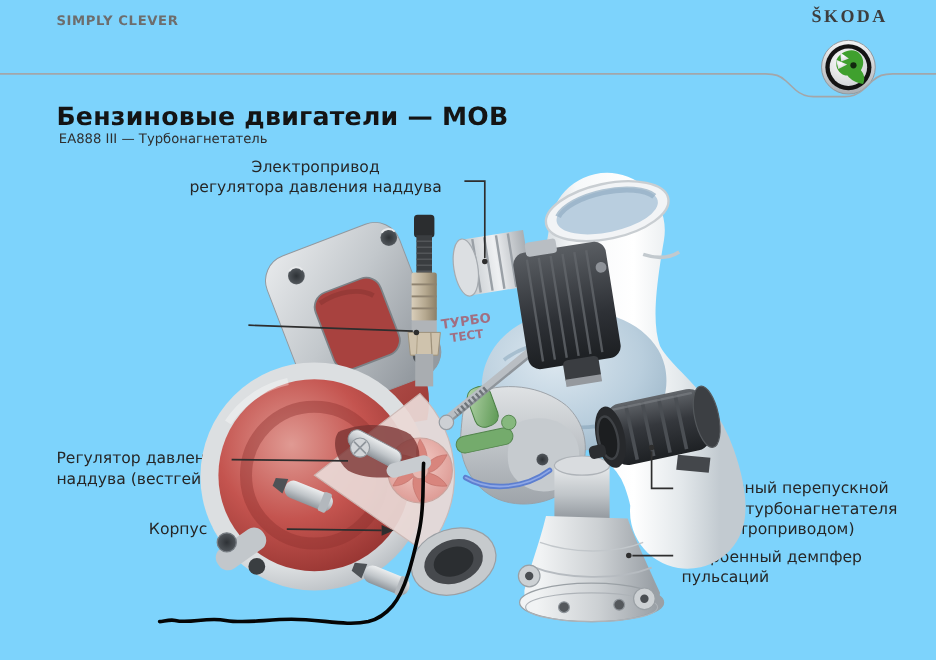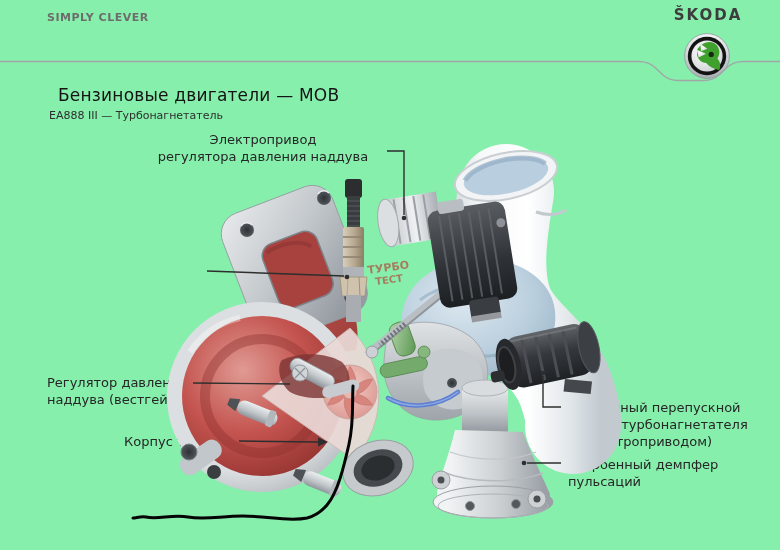--- a/index.html
+++ b/index.html
@@ -1,24 +1,24 @@
 <!DOCTYPE html>
 <html><head>
 <meta charset="utf-8">
 <style>
   html,body{margin:0;padding:0;background:#ffffff;}
   .slide{
-    position:relative;width:780px;height:550px;background:#86efac;overflow:hidden;
+    position:relative;width:780px;height:550px;background:#7dd3fc;overflow:hidden;
     font-family:"DejaVu Sans","Liberation Sans",sans-serif;
   }
   .abs{position:absolute;}
   .slogan{left:47px;top:11px;font-size:11px;font-weight:700;letter-spacing:.5px;color:#6d6d6d;}
-  .brand{left:664px;top:6px;width:88px;text-align:center;font-size:15px;font-weight:700;letter-spacing:2px;color:#3d3d3d;}
+  .brand{left:664px;top:6px;width:88px;text-align:center;font-size:15px;font-weight:700;letter-spacing:2px;color:#3d3d3d;font-family:Liberation Serif, serif;}
   .logo{left:684px;top:33px;width:46px;height:46px;}
-  .title{left:58px;top:85px;font-size:17px;font-weight:400;color:#141414;letter-spacing:.2px;}
+  .title{left:47px;top:85px;font-size:21px;font-weight:700;color:#141414;letter-spacing:.2px;}
   .subtitle{left:49px;top:109px;font-size:11px;color:#2e2e2e;}
   .callout{font-size:13px;line-height:17px;color:#262626;white-space:pre-line;}
   .c-electric{left:143px;top:131px;width:240px;text-align:center;}
   .c-lambda{left:57px;top:258px;}
   .c-wastegate{left:47px;top:374px;}
   .c-turbine{left:124px;top:433px;}
   .c-bypass{left:568px;top:399px;}
   .c-damper{left:568px;top:456px;}
   svg{display:block;}
   .art{left:0;top:0;}

